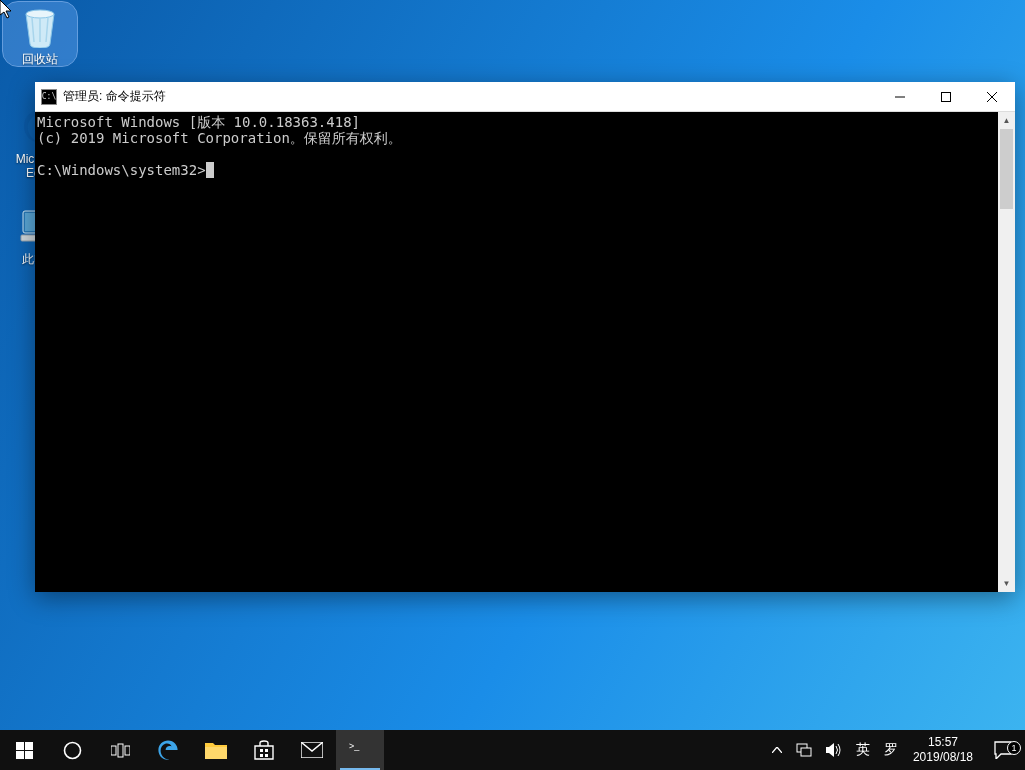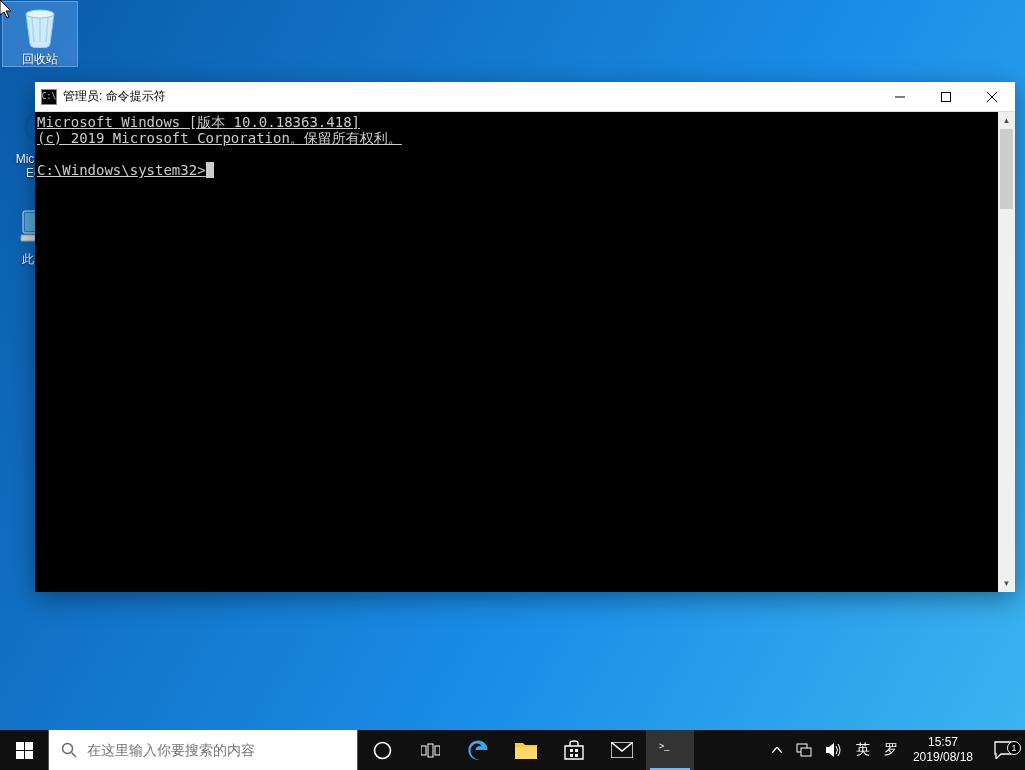--- a/index.html
+++ b/index.html
@@ -7,21 +7,21 @@
   body { position: relative; background: linear-gradient(120deg, #0a5aa8 0%, #1a8de8 60%, #3db5f0 100%); }
 
   
   .cursor { position: absolute; top: 0; left: 0; z-index: 9999; }
 
   
   .desktop { position: absolute; top: 0; left: 0; width: 100%; height: calc(100% - 40px); }
   .desktop-icon { position: absolute; width: 74px; text-align: center; color: #fff; font-size: 12px; cursor: pointer; }
   .desktop-icon .icon-img { width: 44px; height: 44px; margin: 2px auto 4px; display: flex; align-items: center; justify-content: center; }
   .desktop-icon .label { display: block; text-shadow: 0 1px 2px rgba(0,0,0,0.6); line-height: 14px; }
-  .sel { background: rgba(120,180,255,0.35); outline: 1px solid rgba(160,200,255,0.6); }
+  .sel { background: rgba(120,180,255,0.35); outline: 1px solid rgba(160,200,255,0.6); border-radius: 15px; }
 
   
   .window {
     position: absolute;
     top: 82px; left: 35px;
     width: 980px; height: 510px;
     background: #fff;
     box-shadow: 0 6px 24px rgba(0,0,0,0.4);
     display: flex; flex-direction: column;
     z-index: 10;
@@ -32,21 +32,21 @@
     border-bottom: 1px solid #ddd;
   }
   .titlebar .t-icon { width: 16px; height: 16px; background: #000; border: 1px solid #888; margin-right: 6px; display: inline-flex; align-items: center; justify-content: center; font-size: 8px; color: #ccc; font-family: monospace; }
   .titlebar .win-controls { margin-left: auto; display: flex; }
   .win-btn { width: 46px; height: 29px; display: flex; align-items: center; justify-content: center; font-size: 10px; color: #000; cursor: pointer; font-family: "Segoe UI Symbol", sans-serif; }
   .terminal-wrap { flex: 1; display: flex; background: #000; }
   .terminal {
     flex: 1; background: #000; color: #ccc;
     font-family: "NSimSun", "SimSun", "Consolas", monospace;
     font-size: 14px; line-height: 16px;
-    padding: 2px 4px 0 2px; white-space: pre; text-decoration: underline;
+    padding: 2px 4px 0 2px; white-space: pre;
   }
   .terminal .prompt-cursor { background: #ccc; color: #000; }
   .v-scroll { width: 17px; background: #f0f0f0; position: relative; }
   .v-scroll .arrow { position: absolute; left: 0; width: 17px; height: 17px; background: #f0f0f0; display: flex; align-items: center; justify-content: center; font-size: 8px; color: #555; cursor: pointer; }
   .v-scroll .arrow.up { top: 0; }
   .v-scroll .arrow.down { bottom: 0; }
   .v-scroll .thumb { position: absolute; left: 2px; top: 17px; width: 13px; height: 80px; background: #cdcdcd; }
 
   
   .taskbar {
@@ -148,29 +148,20 @@
 
 <div class="taskbar">
   <div class="start-btn">
     <svg width="17" height="17" viewBox="0 0 17 17">
       <rect x="0" y="0" width="8" height="8" fill="#fff"></rect>
         <rect x="9" y="0" width="8" height="8" fill="#fff"></rect>
       <rect x="0" y="9" width="8" height="8" fill="#fff"></rect>
         <rect x="9" y="9" width="8" height="8" fill="#fff"></rect>
     </svg>
   </div>
-  <div class="search-box">
-    <span class="s-icon">
-      <svg width="16" height="16" viewBox="0 0 16 16">
-          <circle cx="6.5" cy="6.5" r="5" fill="none" stroke="#666" stroke-width="1.5"></circle>
-          <line x1="10.5" y1="10.5" x2="15" y2="15" stroke="#666" stroke-width="1.5"></line>
-        </svg>
-    </span>
-    <input type="text" placeholder="在这里输入你要搜索的内容" style="">
-  </div>
   <div class="tb-btn">
     <svg width="19" height="19">
         <circle cx="9.5" cy="9.5" r="8" fill="none" stroke="#fff" stroke-width="1.6"></circle>
       </svg>
   </div>
   <div class="tb-btn">
     <svg width="19" height="15" viewBox="0 0 19 15">
       <rect x="0" y="3" width="5" height="9" fill="none" stroke="#fff"></rect>
         <rect x="7" y="1" width="5" height="13" fill="none" stroke="#fff"></rect>
         <rect x="14" y="3" width="5" height="9" fill="none" stroke="#fff"></rect>

